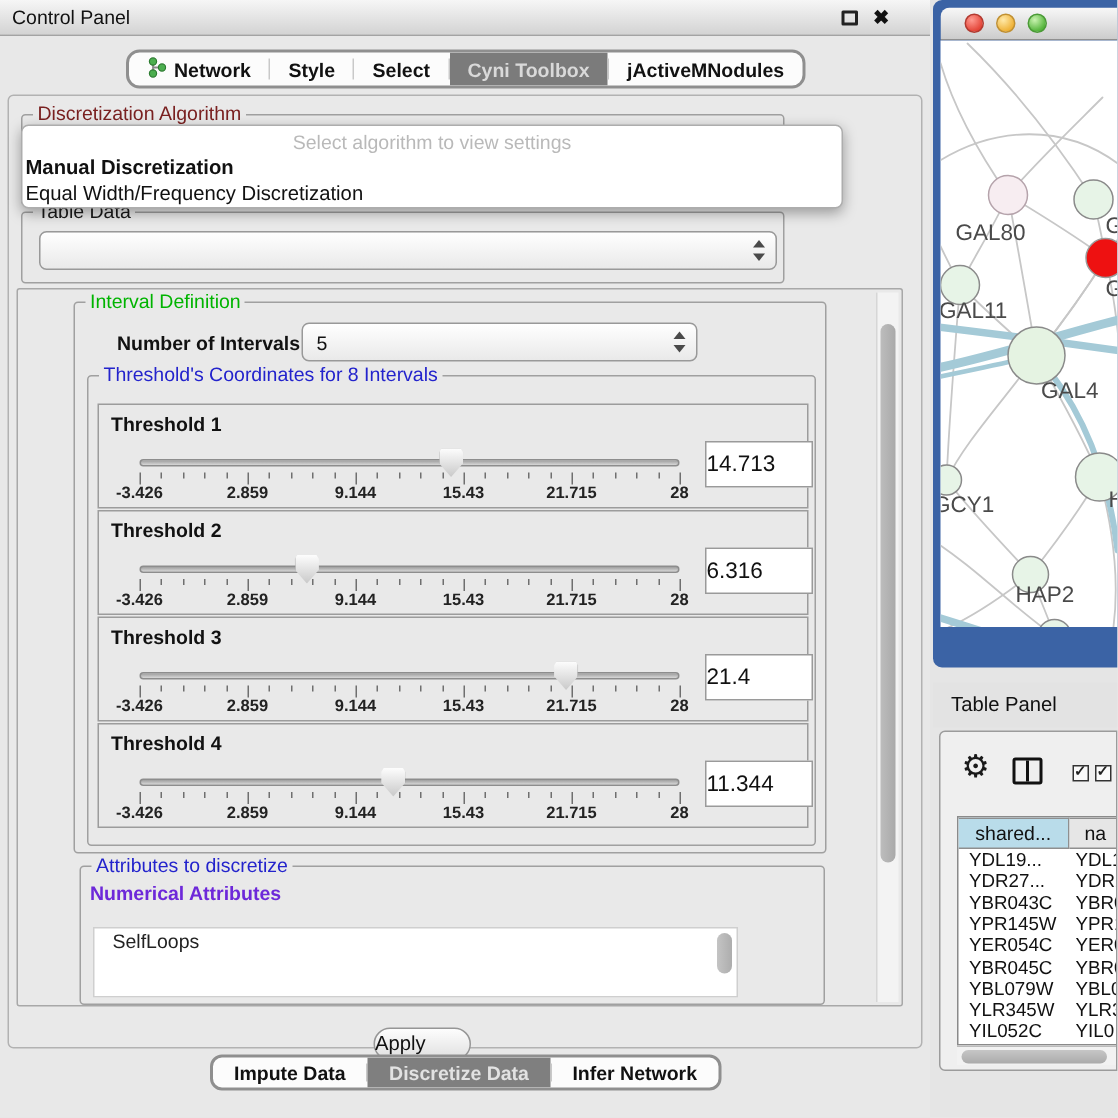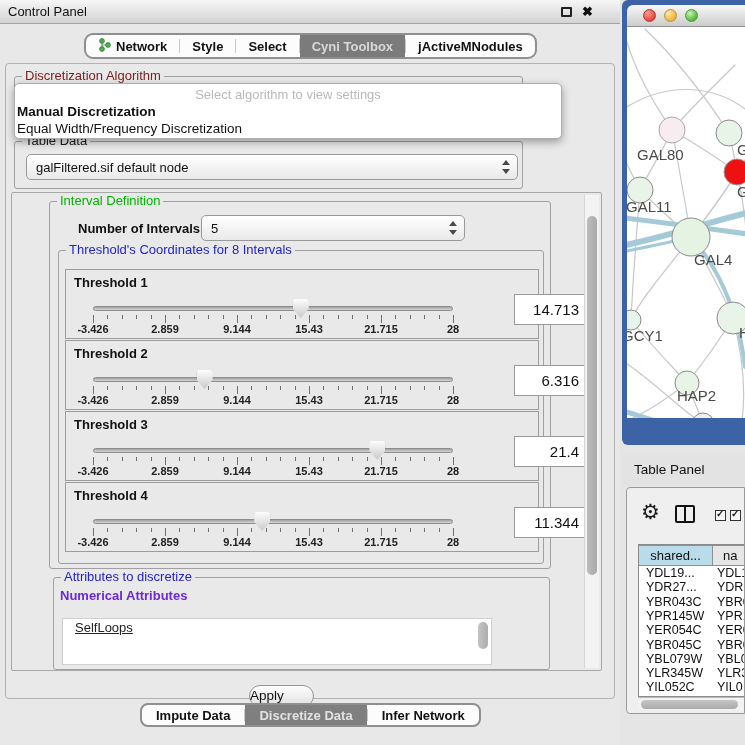--- a/index.html
+++ b/index.html
@@ -60,24 +60,24 @@
     background:linear-gradient(#9f9f9f,#d7d7d7); border:1px solid #8d8d8d; }
   .thr-thumb { position:absolute; top:29px; width:16px; height:19px;
     background:linear-gradient(#fdfdfd,#c9c9c9);
     clip-path:polygon(10% 0,90% 0,100% 14%,100% 52%,50% 100%,0 52%,0 14%);
     filter:drop-shadow(0 0 1px #777); }
   .thr-ticks { position:absolute; left:27px; top:45px; width:360px; height:9px; }
   .thr-ticks i { position:absolute; top:0; width:1px; background:#6f6f6f; display:block; }
   .thr-ticklabels { position:absolute; left:27px; top:53px; width:360px; height:12px; }
   .thr-ticklabels span { position:absolute; transform:translateX(-50%); font-size:11px; font-weight:bold; color:#222; white-space:nowrap; }
   .thr-value { position:absolute; left:404px; top:24px; width:72px; height:31px; background:#fff;
-    border:1px solid #9a9a9a; font-size:15px; color:#111; text-align:right; line-height:29px; padding-right:6px;margin-left:44px; }
+    border:1px solid #9a9a9a; font-size:15px; color:#111; line-height:29px; padding-right:6px; }
 
   .attr-list { position:absolute; background:#fff; border:1px solid #cfcfcf; overflow:hidden; }
-  .attr-item { font-size:13px; color:#222; line-height:16px; padding-left:12px; white-space:nowrap;text-decoration:underline; }
+  .attr-item { font-size:13px; color:#222; line-height:16px; padding-left:12px; white-space:nowrap; }
   .attr-vscroll { position:absolute; right:2px; top:2px; width:11px; bottom:2px; }
   .attr-vscroll .thumb { position:absolute; left:0; top:1px; width:10px; height:27px;
     background:linear-gradient(90deg,#c4c4c4,#adadad); border-radius:5px; }
 
   .apply-btn { left:243px; top:609px; width:65px; height:22px; background:linear-gradient(#fdfdfd,#e0e0e0);
     border:1px solid #969696; border-radius:11px; font-size:13.5px; color:#111; text-align:left; line-height:20px;margin-top:12px; }
 
   .tabs-bottom { left:140px; top:703px; height:24px; display:inline-flex; align-items:stretch;
     border:2px solid #8f8f8f; border-radius:8px; background:#fcfcfc; overflow:hidden; }
   .tabs-bottom .tab { display:flex; align-items:center; padding:0 14px; font-size:13px; font-weight:bold; color:#111; white-space:nowrap; }
@@ -178,21 +178,20 @@
         <div class="popup-placeholder">Select algorithm to view settings</div>
         <div id="popupItems">
             <div class="popup-item" style="top: 20px; font-weight: bold;">Manual Discretization</div>
             <div class="popup-item" style="top: 37px;">Equal Width/Frequency Discretization</div>
           </div>
       </div>
 
       <div class="grp" style="left:8px; top:77px; width:509px; height:48px;">
         <span class="grp-title" style="color:#1a1a1a;">Table Data</span>
         <div class="combo" style="left:11px; top:12px; width:492px; height:26px;">
-          <span class="combo-text">galFiltered.sif default node</span>
           <span class="stepper">
               <i class="up"></i>
               <i class="down"></i>
             </span>
         </div>
       </div>
 
       <div class="abs scroll-region">
 
         <div class="grp" style="left:37px; top:8px; width:502px; height:368px;">

